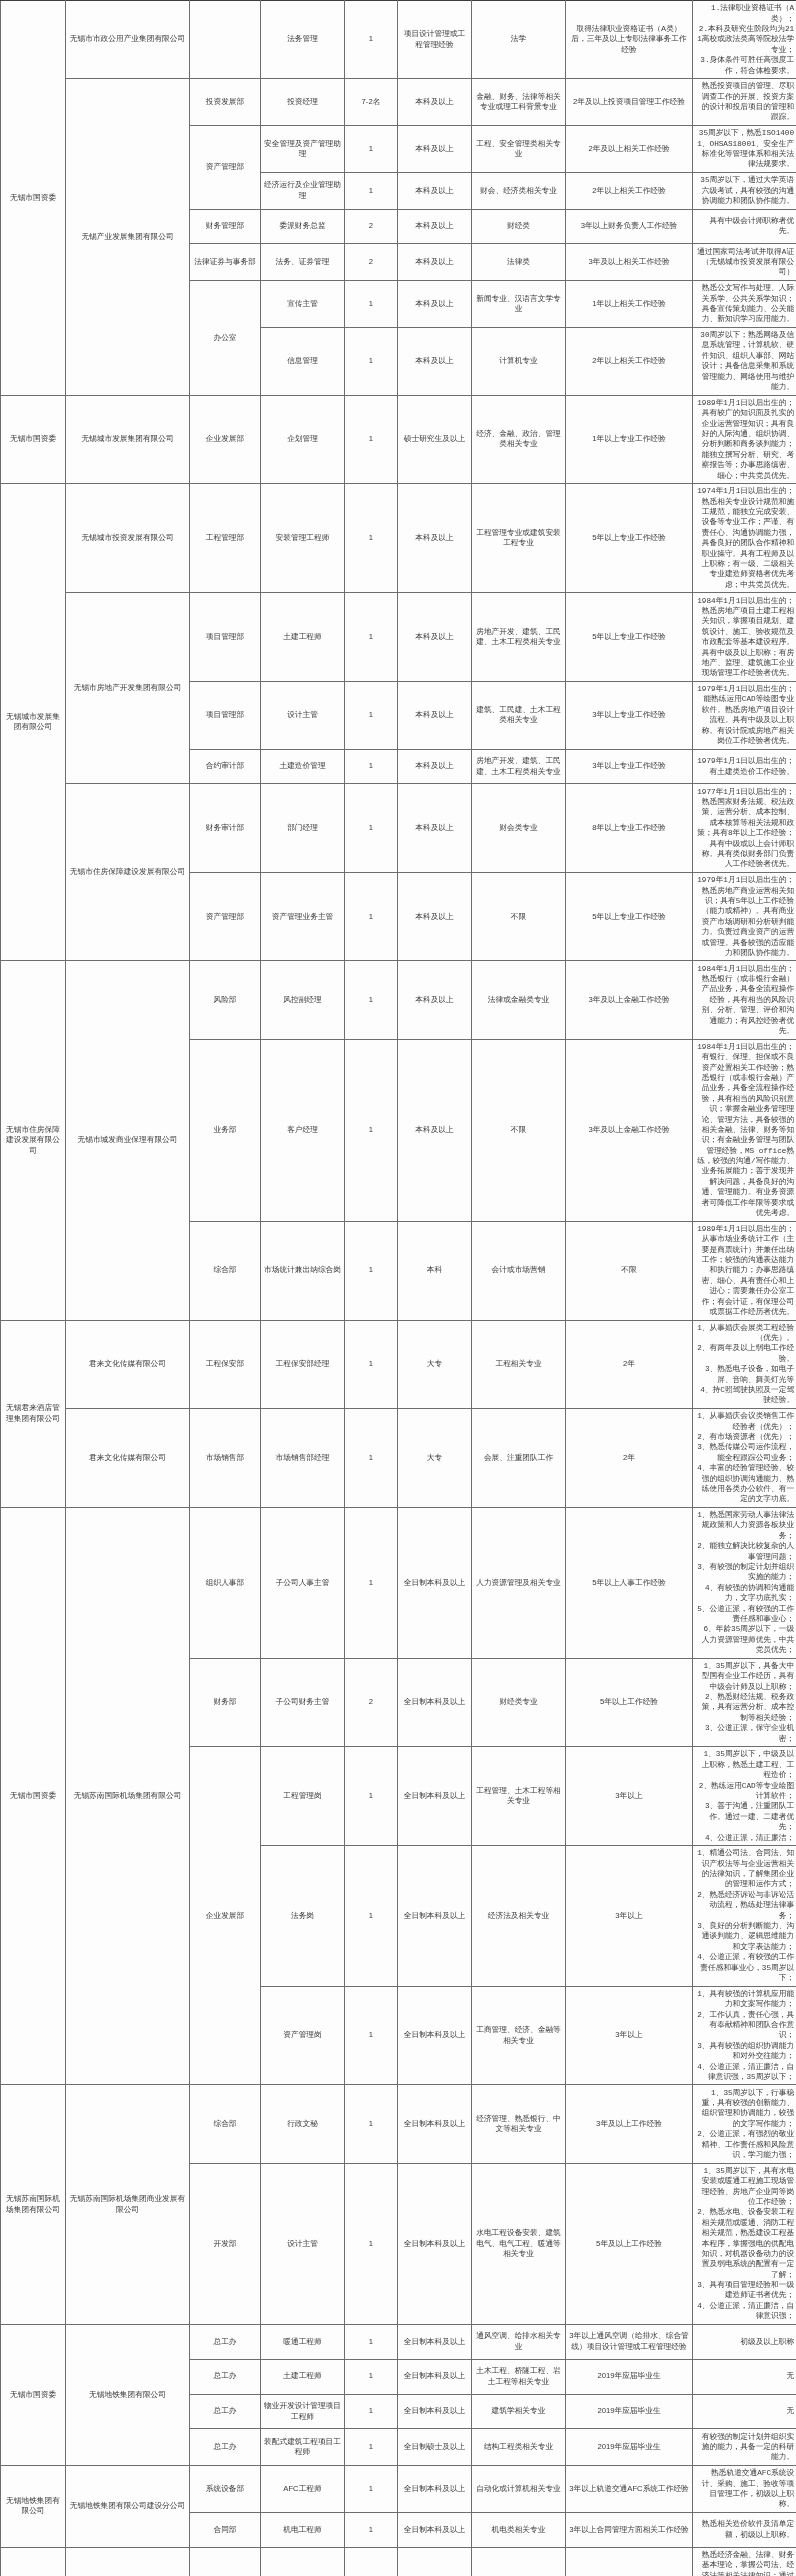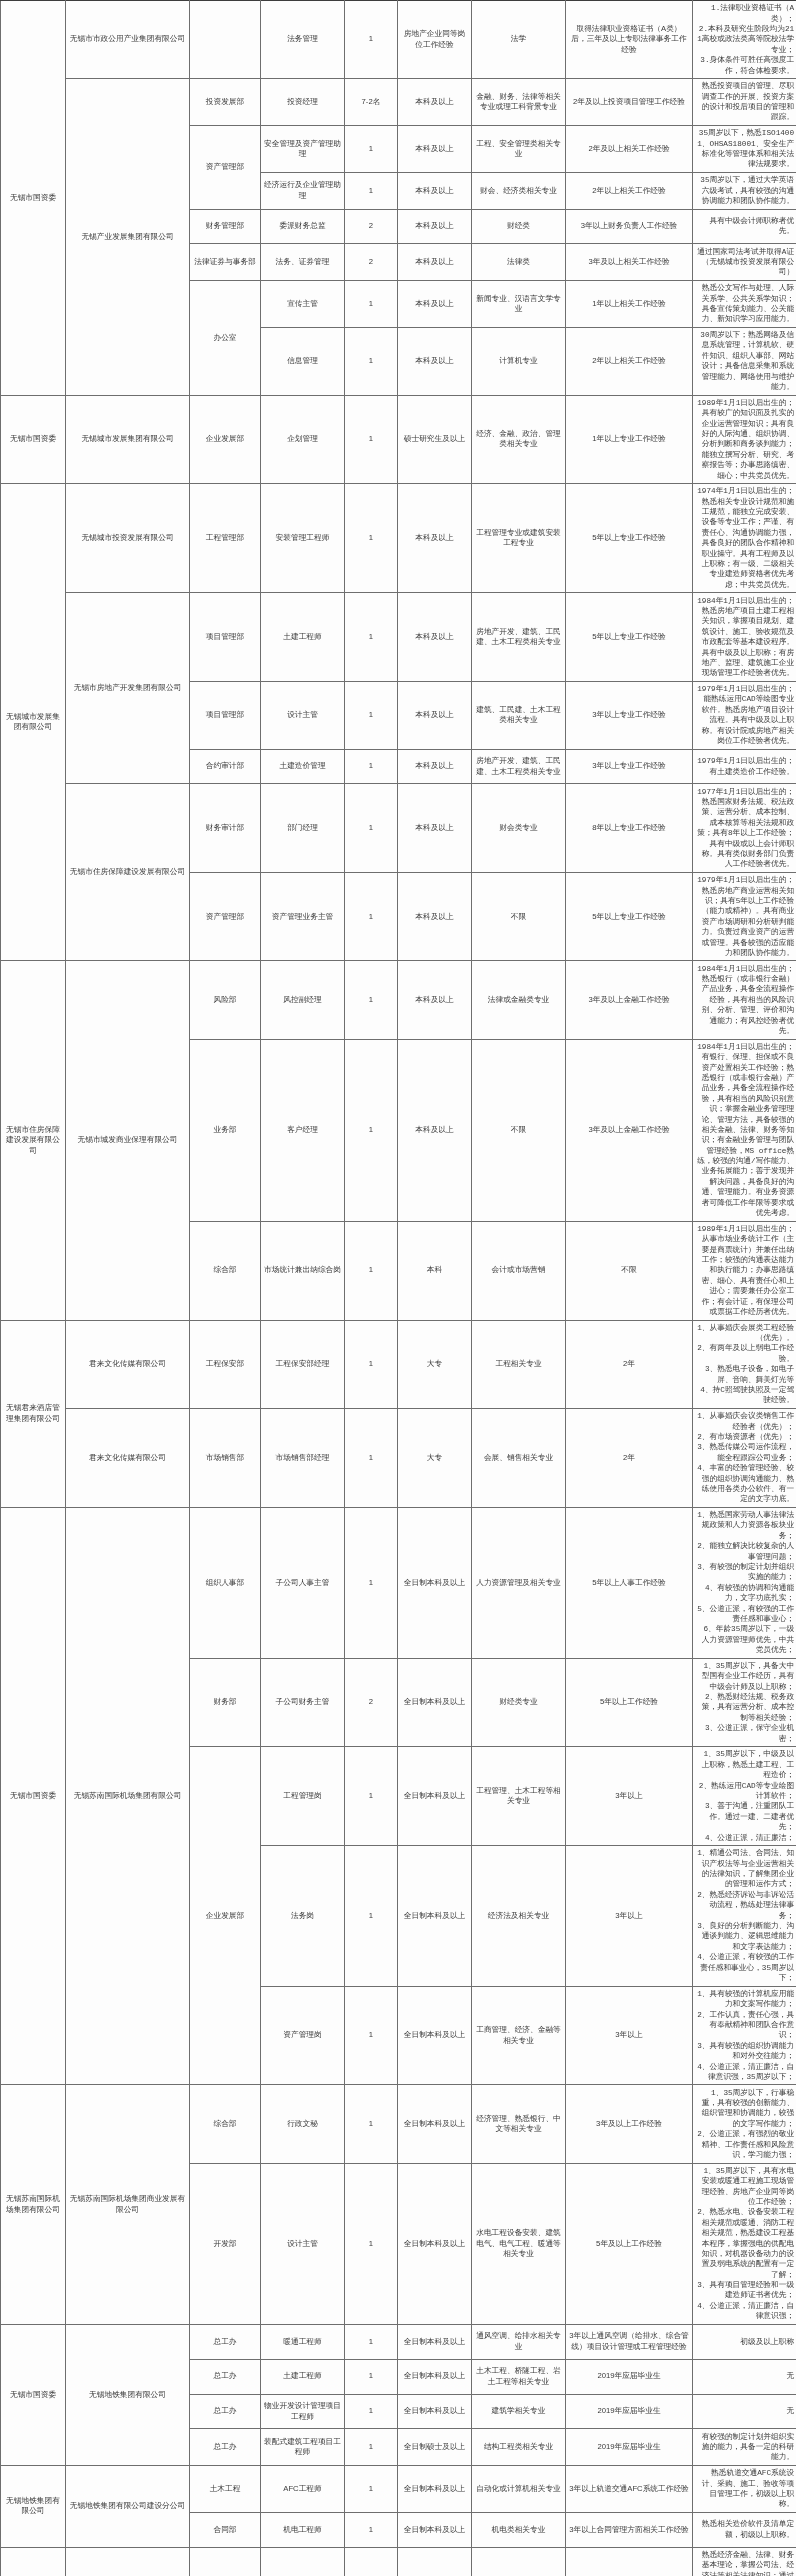--- a/index.html
+++ b/index.html
@@ -46,21 +46,21 @@
         <col class="w-exp">
         <col class="w-req">
     </colgroup>
     <tbody>
         <tr class="group-start">
           <td rowspan="8" class="c-auth">无锡市国资委</td>
           <td class="c-comp">无锡市市政公用产业集团有限公司</td>
           <td class="c-dept"></td>
           <td class="c-pos">法务管理</td>
           <td class="c-num">1</td>
-          <td class="c-edu">房地产企业同等岗位工作经验</td>
+          <td class="c-edu">项目设计管理或工程管理经验</td>
           <td class="c-maj">法学</td>
           <td class="c-exp">取得法律职业资格证书（A类）后，三年及以上专职法律事务工作经验</td>
           <td class="c-req">1.法律职业资格证书（A类）；
 2.本科及研究生阶段均为211高校或政法类高等院校法学专业；
 3.身体条件可胜任高强度工作，符合体检要求。</td>
         </tr>
         <tr>
           <td rowspan="7" class="c-comp">无锡产业发展集团有限公司</td>
           <td class="c-dept">投资发展部</td>
           <td class="c-pos">投资经理</td>
@@ -233,21 +233,21 @@
 2、有两年及以上弱电工作经验。
 3、熟悉电子设备，如电子屏、音响、舞美灯光等
 4、持C照驾驶执照及一定驾驶经验。</td>
         </tr>
         <tr>
           <td class="c-comp">君来文化传媒有限公司</td>
           <td class="c-dept">市场销售部</td>
           <td class="c-pos">市场销售部经理</td>
           <td class="c-num">1</td>
           <td class="c-edu">大专</td>
-          <td class="c-maj">会展、销售相关专业</td>
+          <td class="c-maj">会展、注重团队工作</td>
           <td class="c-exp">2年</td>
           <td class="c-req">1、从事婚庆会议类销售工作经验者（优先）；
 2、有市场资源者（优先）；
 3、熟悉传媒公司运作流程，能全程跟踪公司业务；
 4、丰富的经验管理经验、较强的组织协调沟通能力、熟练使用各类办公软件、有一定的文字功底。</td>
         </tr>
         <tr class="group-start">
           <td rowspan="5" class="c-auth">无锡市国资委</td>
           <td rowspan="5" class="c-comp">无锡苏南国际机场集团有限公司</td>
           <td class="c-dept">组织人事部</td>
@@ -366,21 +366,21 @@
           <td class="c-pos">装配式建筑工程项目工程师</td>
           <td class="c-num">1</td>
           <td class="c-edu">全日制硕士及以上</td>
           <td class="c-maj">结构工程类相关专业</td>
           <td class="c-exp">2019年应届毕业生</td>
           <td class="c-req">有较强的制定计划并组织实施的能力，具备一定的科研能力。</td>
         </tr>
         <tr class="group-start">
           <td rowspan="2" class="c-auth">无锡地铁集团有限公司</td>
           <td rowspan="2" class="c-comp">无锡地铁集团有限公司建设分公司</td>
-          <td class="c-dept">土木工程</td>
+          <td class="c-dept">系统设备部</td>
           <td class="c-pos">AFC工程师</td>
           <td class="c-num">1</td>
           <td class="c-edu">全日制本科及以上</td>
           <td class="c-maj">自动化或计算机相关专业</td>
           <td class="c-exp">3年以上轨道交通AFC系统工作经验</td>
           <td class="c-req">熟悉轨道交通AFC系统设计、采购、施工、验收等项目管理工作，初级以上职称。</td>
         </tr>
         <tr>
           <td class="c-dept">合同部</td>
           <td class="c-pos">机电工程师</td>

